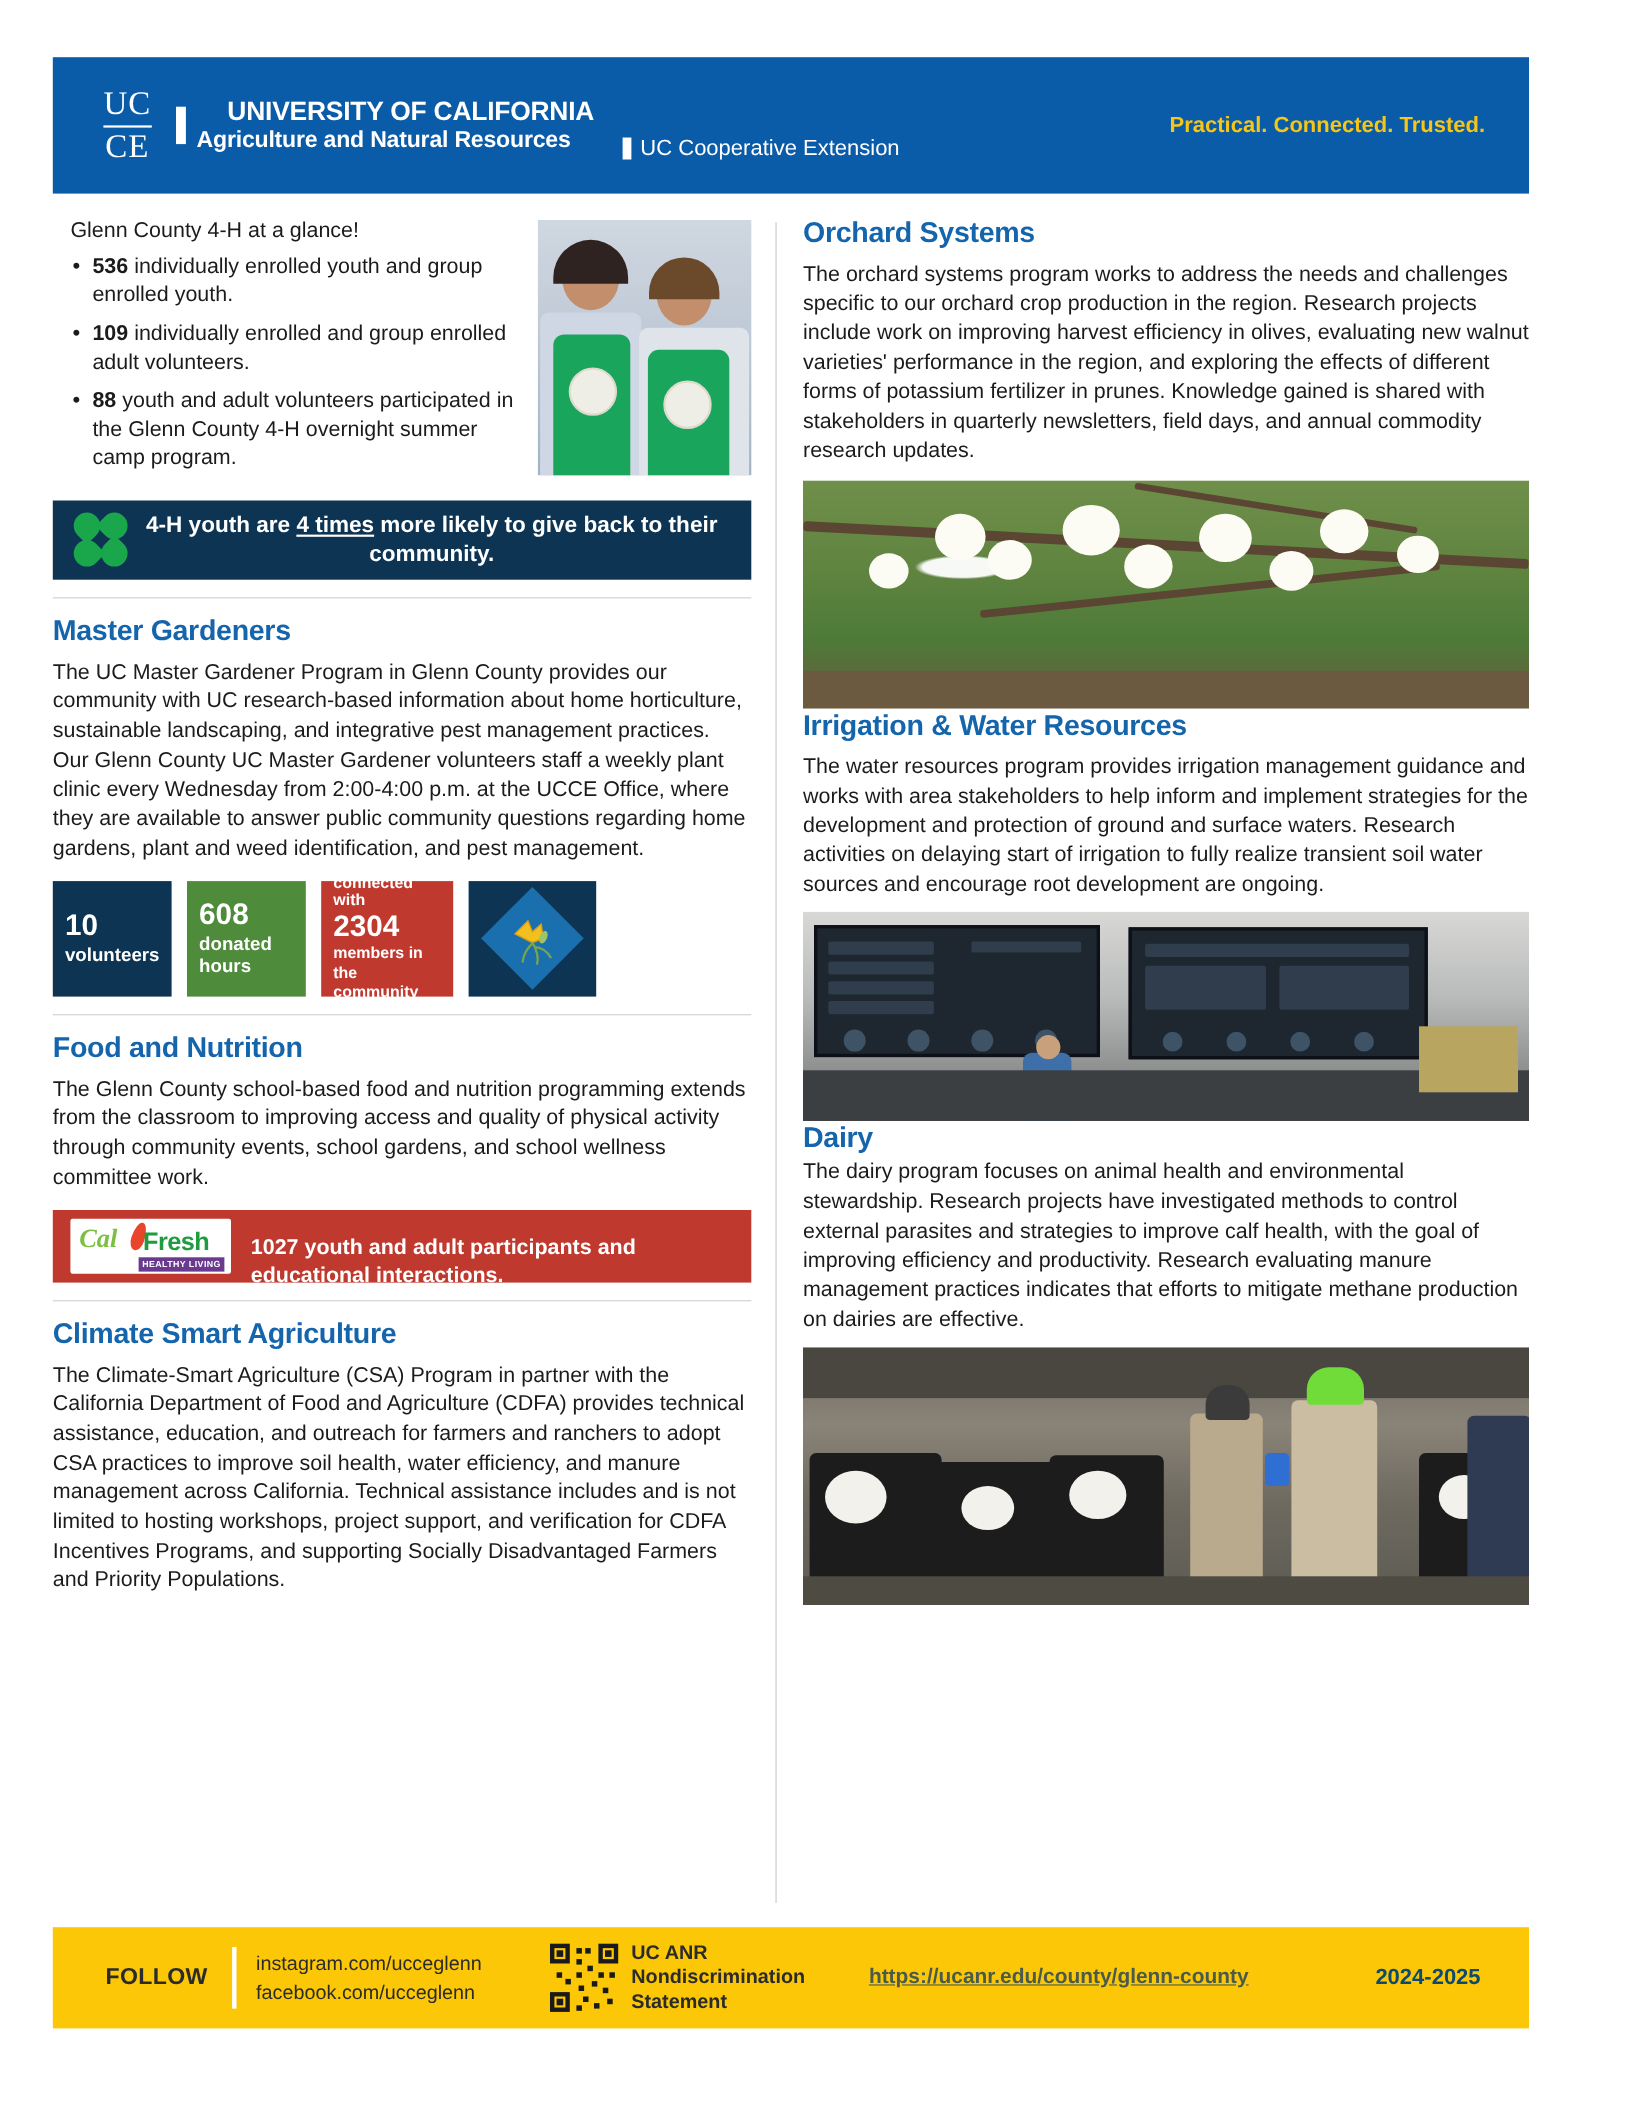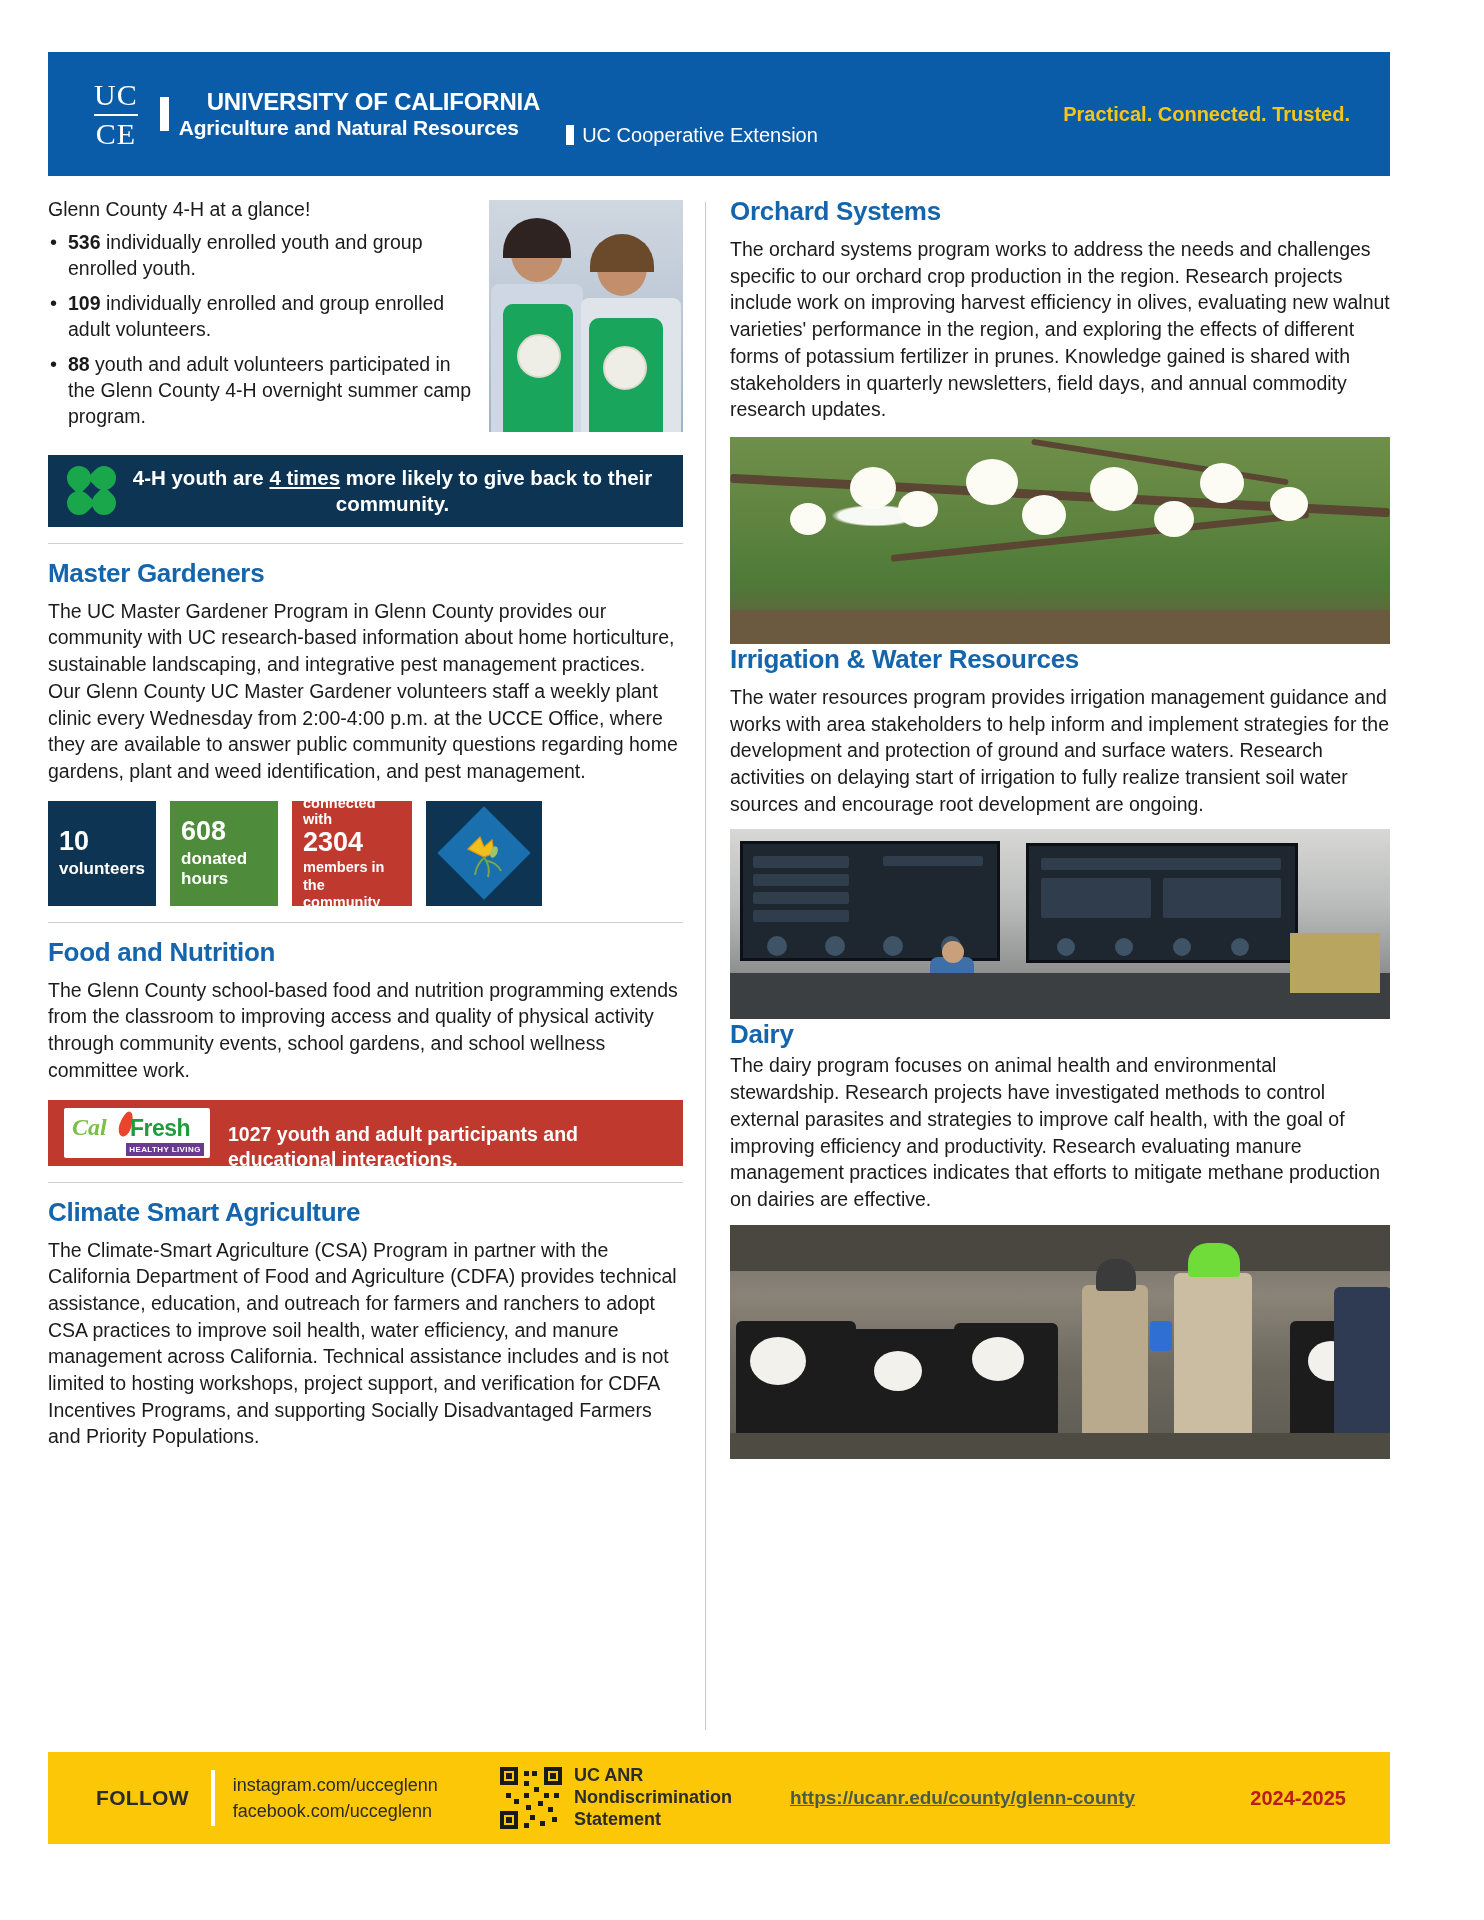--- a/index.html
+++ b/index.html
@@ -63,21 +63,21 @@
     color: #1565ac; font-size: 26px; font-weight: bold;
     letter-spacing: -0.3px; margin-bottom: 9px;
   }
   h2.sec.tight { margin-bottom: 2px; }
   p.body {
     font-size: 19.5px; line-height: 1.37; color: #1b1b1b;
   }
   .hr { height: 1px; background: #cfcfcf; margin: 16px 0 14px; }
 
   
-  .fourh-wrap { display: flex; gap: 14px; }
+  .fourh-wrap { display: flex; gap: 14px; margin-left: 16px; }
   .fourh-text { flex: 1 1 auto; }
   .lead { font-size: 19.5px; line-height: 1.35; margin-bottom: 8px; }
   ul.bullets { list-style: none; }
   ul.bullets li {
     position: relative; padding-left: 20px;
     font-size: 19.5px; line-height: 1.33; margin-bottom: 9px;
   }
   ul.bullets li::before {
     content: "\2022"; position: absolute; left: 2px; top: -1px;
     font-size: 20px;
@@ -221,21 +221,21 @@
   .qr-cell { position: absolute; background: #1a1a1a; }
   .f-nd {
     font-size: 18px; font-weight: bold; line-height: 1.22;
     color: #2b2b2b; margin-left: 12px;
   }
   .f-url {
     margin-left: 58px; font-size: 19px; font-weight: bold;
     color: #4b5b49; text-decoration: underline;
   }
   .f-year {
-    margin-left: auto; font-size: 20px; font-weight: bold; color: #b91c1c;
+    margin-left: auto; font-size: 20px; font-weight: bold; color: #0c4a6e;
     padding-right: 14px;
   }
 </style>
 </head>
 <body>
 
 <div class="page">
 
   <div class="header">
     <div class="hdr-left">

